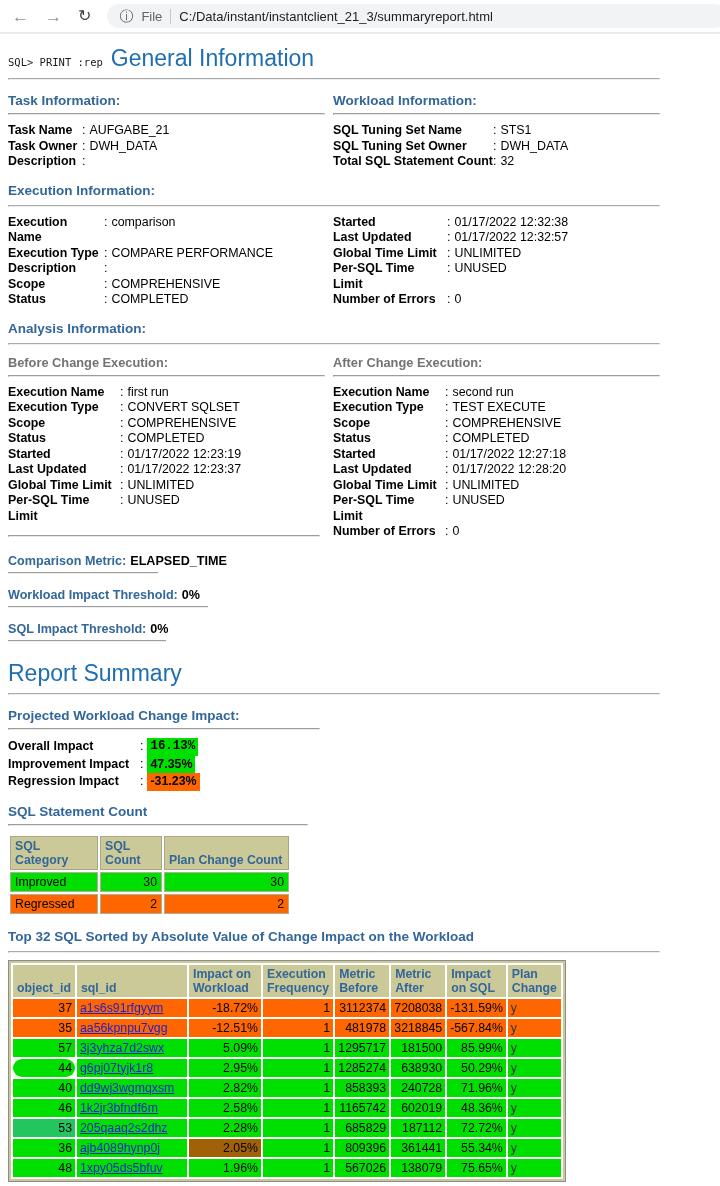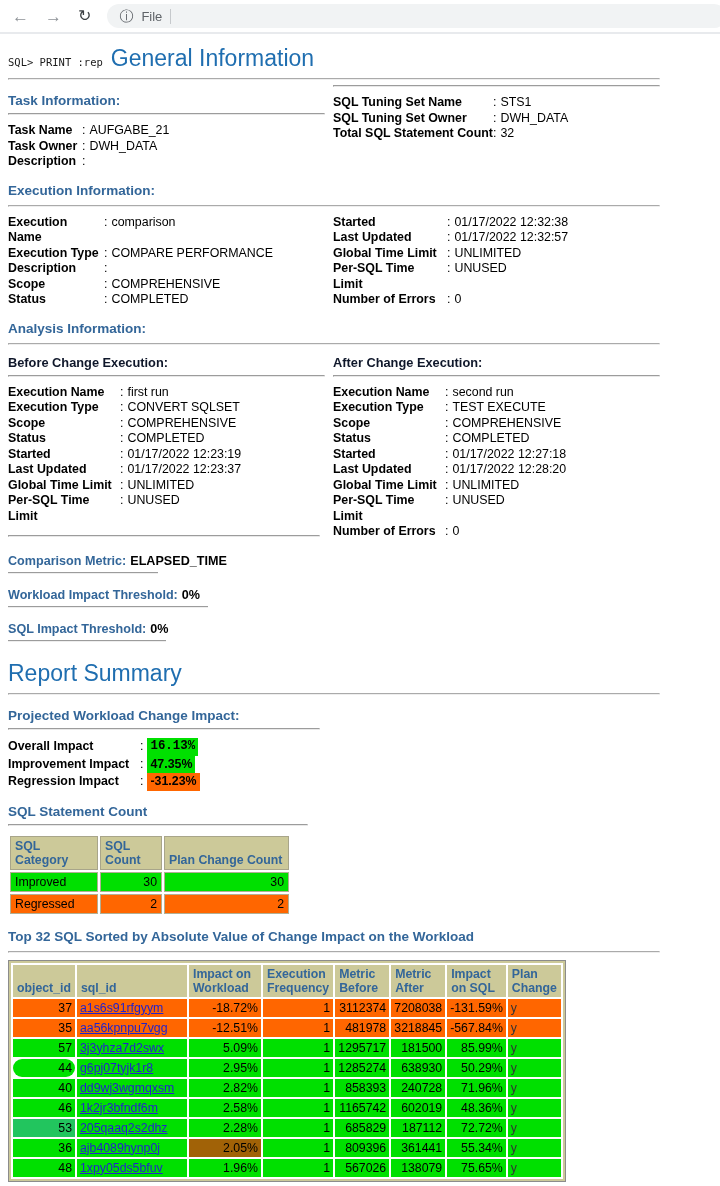--- a/index.html
+++ b/index.html
@@ -19,21 +19,21 @@
   .file-label{ color:#5f6368; font-size:13px; }
   .addr-sep{ width:1px; height:15px; background:#c6c9cc; }
   .url-text{ color:#202124; font-size:13px; white-space:nowrap; }
   
   .content{ padding:11px 0 0 8px; width:660px; }
   .title-row{ display:flex; align-items:baseline; gap:8px; }
   .prompt{ font-family:"DejaVu Sans Mono", monospace; font-size:10.5px; color:#1a1a1a; }
   .page-title{ font-size:23px; font-weight:400; color:#1f6eb0; margin:0; line-height:1.15; }
   .hr-main{ height:2px; border:1px solid; border-color:#aaa #eee #eee #aaa; margin:7px 0 0 0; }
   .sec-h{ color:#336699; font-weight:bold; font-size:13.5px; margin-top:13px; }
-  .sub-h{ color:#0f172a; font-weight:bold; font-size:12.8px; margin-top:10px; }
+  .sub-h{ color:#737373; font-weight:bold; font-size:12.8px; margin-top:10px; }
   .sec-hr{ height:2px; border:1px solid; border-color:#9c9c9c #e8e8e8 #e8e8e8 #9c9c9c; margin-top:5px; }
   .short-hr{ height:1px; border-top:1px solid #9c9c9c; border-bottom:1px solid #eee; margin-top:4px; }
   .two-col{ display:grid; grid-template-columns:317px auto; column-gap:8px; align-items:start; }
   .kv-list{ margin-top:8px; }
   .kv{ display:flex; font-size:12.4px; line-height:15.5px; }
   .kv-l{ font-weight:bold; flex:0 0 var(--lw,90px); }
   .kv-c{ font-weight:bold; margin-right:4px; }
   .kv .kv-c{ font-weight:normal; }
   .kv-v{ white-space:nowrap; }
   .col-end{ margin-top:11px; width:312px; }
@@ -62,20 +62,21 @@
 <body>
 
 <div class="browser-bar">
   <span class="nav-ic">←</span>
   <span class="nav-ic">→</span>
   <span class="nav-ic refresh">↻</span>
   <div class="address-bar">
     <span class="info-ic">ⓘ</span>
     <span class="file-label">File</span>
     <span class="addr-sep"></span>
+    <span class="url-text">C:/Data/instant/instantclient_21_3/summaryreport.html</span>
   </div>
 </div>
 
 <div class="content">
 
   <div class="title-row">
     <span class="prompt">SQL&gt; PRINT :rep</span>
     <h1 class="page-title">General Information</h1>
   </div>
   <div class="hr-main"></div>
@@ -96,20 +97,21 @@
             <span class="kv-v">DWH_DATA</span>
           </div>
           <div class="kv">
             <span class="kv-l">Description</span>
             <span class="kv-c">:</span>
             <span class="kv-v"></span>
           </div>
         </div>
     </div>
     <div>
+      <div class="sec-h">Workload Information:</div>
       <div class="sec-hr"></div>
       <div class="kv-list" style="--lw:160px">
           <div class="kv">
             <span class="kv-l">SQL Tuning Set Name</span>
             <span class="kv-c">:</span>
             <span class="kv-v">STS1</span>
           </div>
           <div class="kv">
             <span class="kv-l">SQL Tuning Set Owner</span>
             <span class="kv-c">:</span>

